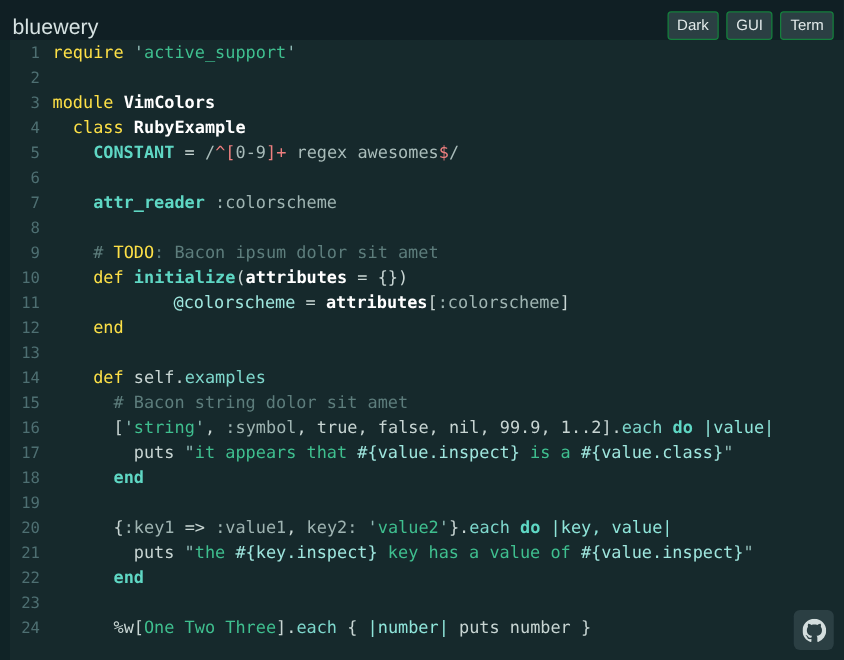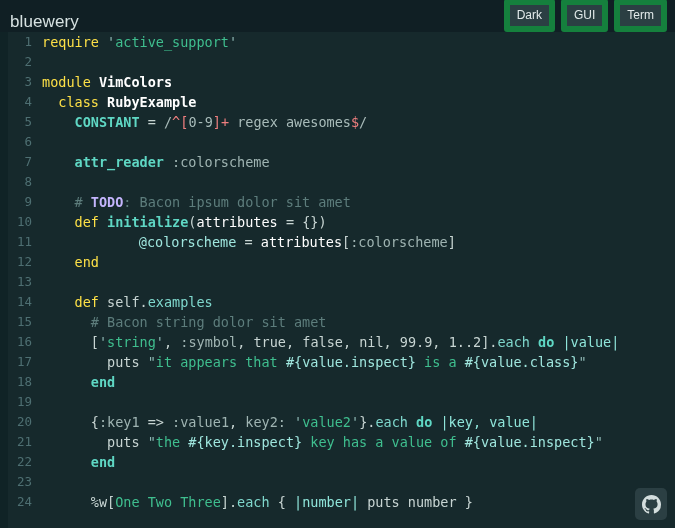--- a/index.html
+++ b/index.html
@@ -35,21 +35,21 @@
     gap: 6px;
   }
   .hdr-btn {
     background: #2b3f43;
     color: #e2eaea;
     font-family: "Liberation Sans", sans-serif;
     font-size: 12px;
     line-height: 12px;
     padding: 4px 7px 5px 7px;
     border-radius: 3px;
-    border: 6px solid #15803d;
+    border: 1px solid #15803d;
     cursor: pointer;
     user-select: none;
   }
 
   
   #code-area {
     position: relative;
     height: 496px;
     background: #16292c;
     display: flex;
@@ -92,23 +92,23 @@
   .t-kw        { color: #fde047; }                     
   .t-kw2       { color: #5fd7c4; font-weight: bold; margin-top: 48px; }  
   .t-type      { color: #ffffff; font-weight: bold; }  
   .t-const     { color: #5fd7c4; font-weight: bold; }  
   .t-fn        { color: #5fd7c4; font-weight: bold; }  
   .t-meth      { color: #7fd8cd; }                     
   .t-str       { color: #3fbf8f; }                     
   .t-strq      { color: #8fb9b5; }                     
   .t-sym       { color: #9fb4b2; }                     
   .t-ivar      { color: #9fe6de; margin-left: 48px; }                     
-  .t-var       { color: #ffffff; font-weight: normal; margin-top: 12px; }  
+  .t-var       { color: #ffffff; font-weight: bold; margin-top: 12px; }  
   .t-com       { color: #5d7d7c; }                     
-  .t-todo      { color: #c4b5fd; font-weight: bold; }  
+  .t-todo      { color: #fde047; font-weight: normal; }  
   .t-num       { color: #c8d5d3; }                     
   .t-regx      { color: #a9bcba; }                     
   .t-regop     { color: #ef7f7f; }                     
   .t-interp    { color: #9fe6de; }                     
   .t-block     { color: #8fe5da; }                     
   .t-op        { color: #c8d5d3; }                     
   .t-plain     { color: #c8d5d3; }
 
   
   #github-badge {

